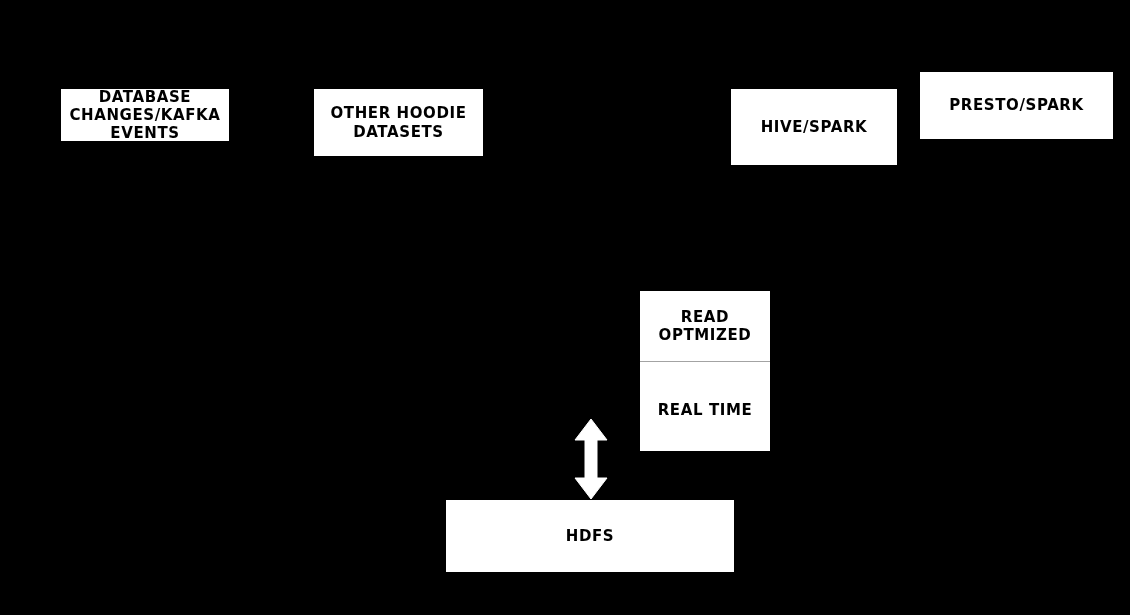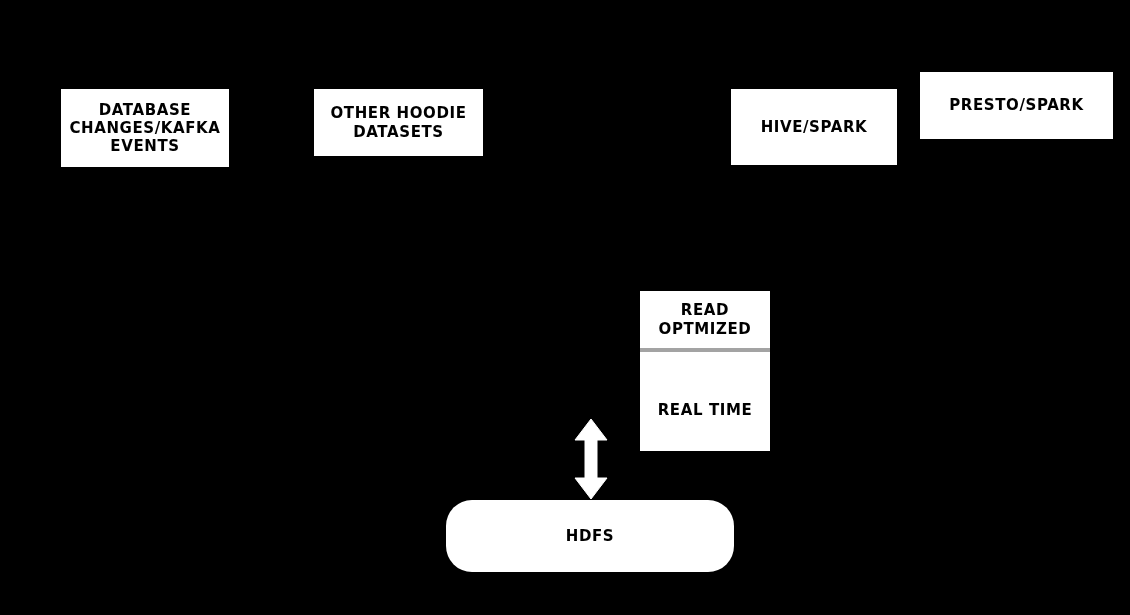--- a/index.html
+++ b/index.html
@@ -26,21 +26,21 @@
     text-align: center;
     font-family: "DejaVu Sans", sans-serif;
     font-weight: 700;
     font-size: 15px;
     line-height: 1.22;
     letter-spacing: 0.6px;
     text-transform: uppercase;
     white-space: pre-line;
   }
   
-  #box-db-changes   { left: 61px;  top: 89px;  width: 168px; height: 78px; }
+  #box-db-changes   { left: 61px;  top: 89px;  width: 168px; height: 52px; }
   #box-other-hoodie { left: 280px; top: 89px;  width: 169px; height: 67px; margin-left: 34px; }
   
   #box-hive-spark   { left: 731px; top: 89px;  width: 166px; height: 76px; }
   #box-presto-spark { left: 920px; top: 72px;  width: 193px; height: 67px; }
 
   
   #box-hoodie-dataset {
     left: 446px; top: 321px; width: 194px; height: 98px;
     justify-content: flex-end;
     align-items: center;
@@ -51,29 +51,29 @@
   #views-stack {
     position: absolute;
     left: 640px;
     top: 291px;
     width: 130px;
     height: 160px;
     background: #ffffff;
     box-sizing: border-box;
   }
   #box-read-optimized {
-    left: 640px; top: 291px; width: 130px; height: 61px;
-    border-bottom: 4px solid #a3a3a3;
+    left: 640px; top: 291px; width: 130px; height: 71px;
+    border-bottom: 1px solid #a3a3a3;
   }
   #box-real-time {
     left: 640px; top: 370px; width: 130px; height: 81px;
   }
 
   
-  #box-hdfs { left: 446px; top: 500px; width: 288px; height: 72px; border-radius: 26px; }
+  #box-hdfs { left: 446px; top: 500px; width: 288px; height: 72px; }
 
   
   #arrow-hoodie-hdfs {
     position: absolute;
     left: 571px;
     top: 418px;
     width: 40px;
     height: 82px;
   }
 </style>

